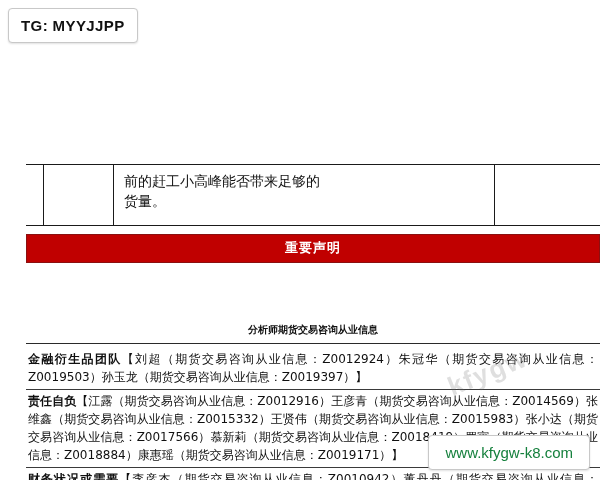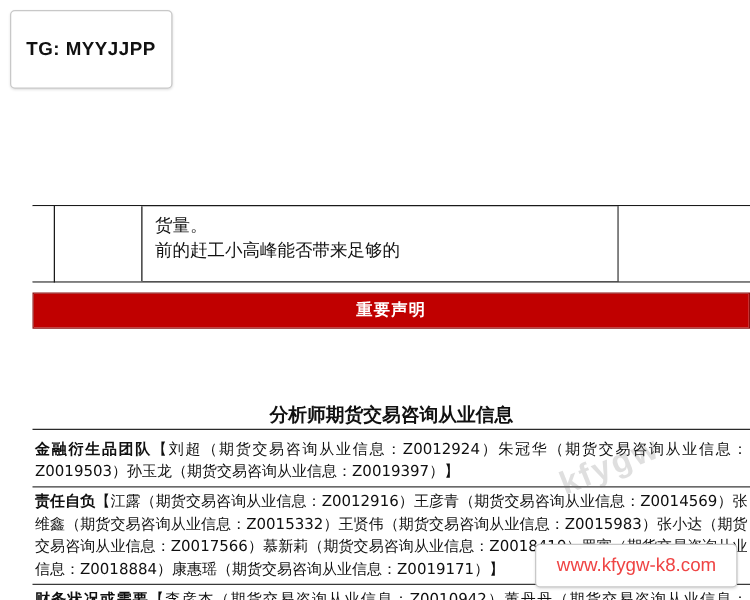--- a/index.html
+++ b/index.html
@@ -16,41 +16,41 @@
   }
 
   
   .tg-badge {
     position: absolute;
     left: 8px;
     top: 8px;
     background: #ffffff;
     border: 1px solid #c8c8c8;
     border-radius: 4px;
-    padding: 22px 12px;
+    padding: 8px 12px;
     font-size: 15px;
     font-weight: bold;
     color: #111111;
     letter-spacing: 0.4px;
     box-shadow: 0 1px 2px rgba(0,0,0,0.12);
     z-index: 20;
     font-family: "Liberation Sans", sans-serif;
   }
 
   
   .url-badge {
     position: absolute;
     right: 10px;
     bottom: 10px;
     background: #ffffff;
     border: 1px solid #c8c8c8;
     border-radius: 4px;
     padding: 8px 16px;
     font-size: 15px;
-    color: #ef4444;
+    color: #15803d;
     box-shadow: 0 1px 2px rgba(0,0,0,0.12);
     z-index: 20;
     font-family: "Liberation Sans", sans-serif;
   }
 
   
   .page {
     position: absolute;
     left: 0;
     top: 0;
@@ -143,21 +143,21 @@
     text-justify: inter-ideograph;
   }
 
   
   .analyst-title {
     position: absolute;
     left: 13px;
     top: 241px;
     width: 574px;
     text-align: center;
-    font-size: 15px;
+    font-size: 10px;
     color: #111111;
     font-weight: bold;
   }
   .analyst-divider {
     position: absolute;
     left: 13px;
     top: 261px;
     width: 574px;
     height: 0;
     border-top: 1px solid #2a2a2a;
@@ -203,22 +203,22 @@
 </head>
 <body>
 
 <div class="page">
 
   <div class="doc-body">
 
     <div class="top-table">
       <div class="col-a"></div>
       <div class="col-b">
+        <span class="cell-line">前的赶工小高峰能否带来足够的</span>
         <span class="cell-line">货量。</span>
-        <span class="cell-line">前的赶工小高峰能否带来足够的</span>
       </div>
       <div class="col-c"></div>
     </div>
     <div class="cut-bar"></div>
 
     <div class="disclaimer">
       <div class="disclaimer-head">重要声明</div>
     </div>
 
     <div class="analyst-title">分析师期货交易咨询从业信息</div>

